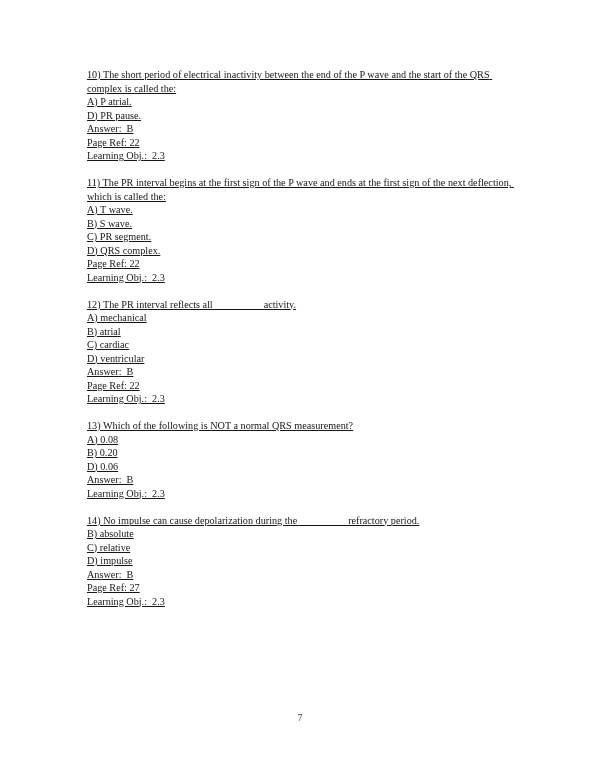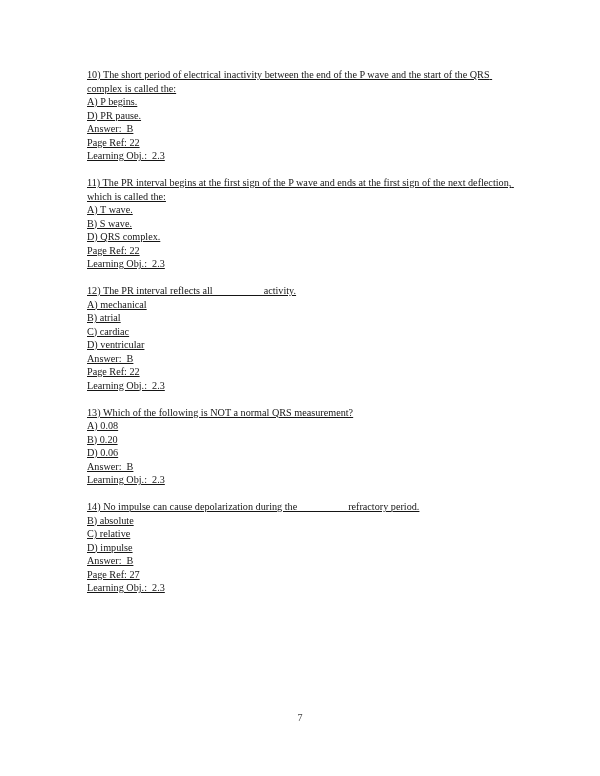--- a/index.html
+++ b/index.html
@@ -43,31 +43,32 @@
   }
 </style>
 </head>
 <body>
 
 <div class="page">
   <div class="content">
 
     <div class="question">
       <div class="q-text">10) The short period of electrical inactivity between the end of the P wave and the start of the QRS complex is called the:</div>
-      <div class="q-line">A) P begins.</div>
+      <div class="q-line">A) P atrial.</div>
       <div class="q-line">D) PR pause.</div>
       <div class="q-line">Answer:  B</div>
       <div class="q-line">Page Ref: 22</div>
       <div class="q-line">Learning Obj.:  2.3</div>
     </div>
 
     <div class="question">
       <div class="q-text">11) The PR interval begins at the first sign of the P wave and ends at the first sign of the next deflection, which is called the:</div>
       <div class="q-line">A) T wave.</div>
       <div class="q-line">B) S wave.</div>
+      <div class="q-line">C) PR segment.</div>
       <div class="q-line">D) QRS complex.</div>
       <div class="q-line">Page Ref: 22</div>
       <div class="q-line">Learning Obj.:  2.3</div>
     </div>
 
     <div class="question">
       <div class="q-text">12) The PR interval reflects all _________ activity.</div>
       <div class="q-line">A) mechanical</div>
       <div class="q-line">B) atrial</div>
       <div class="q-line">C) cardiac</div>

